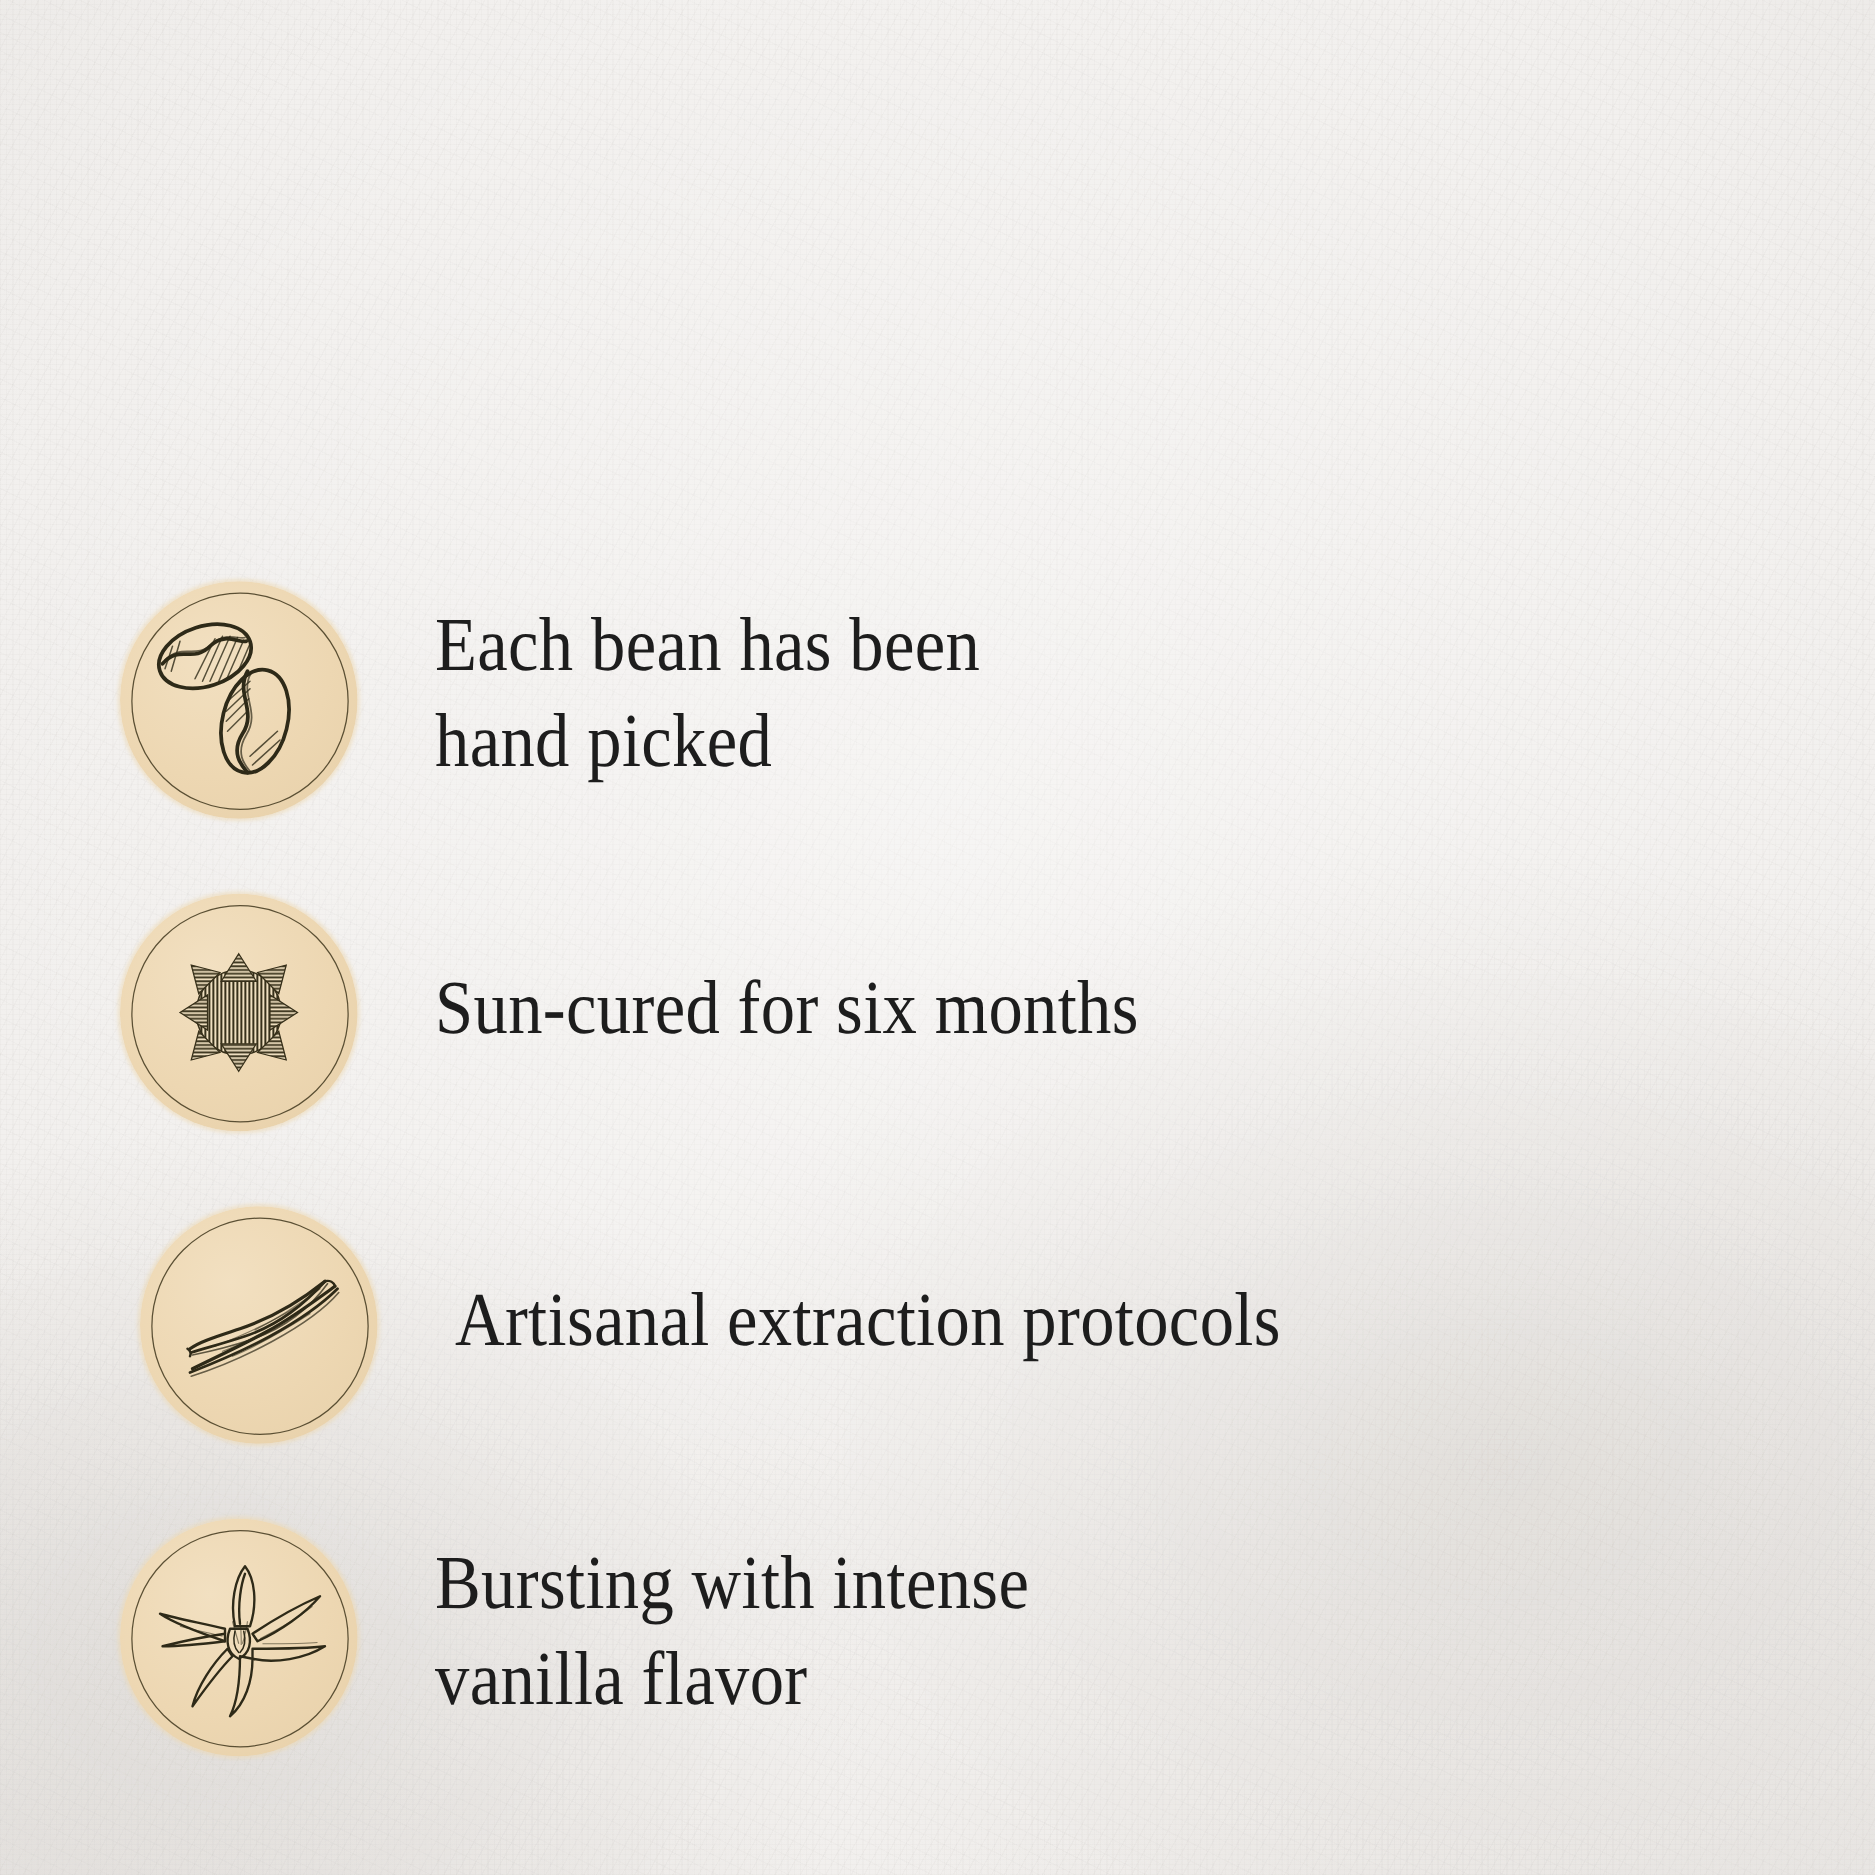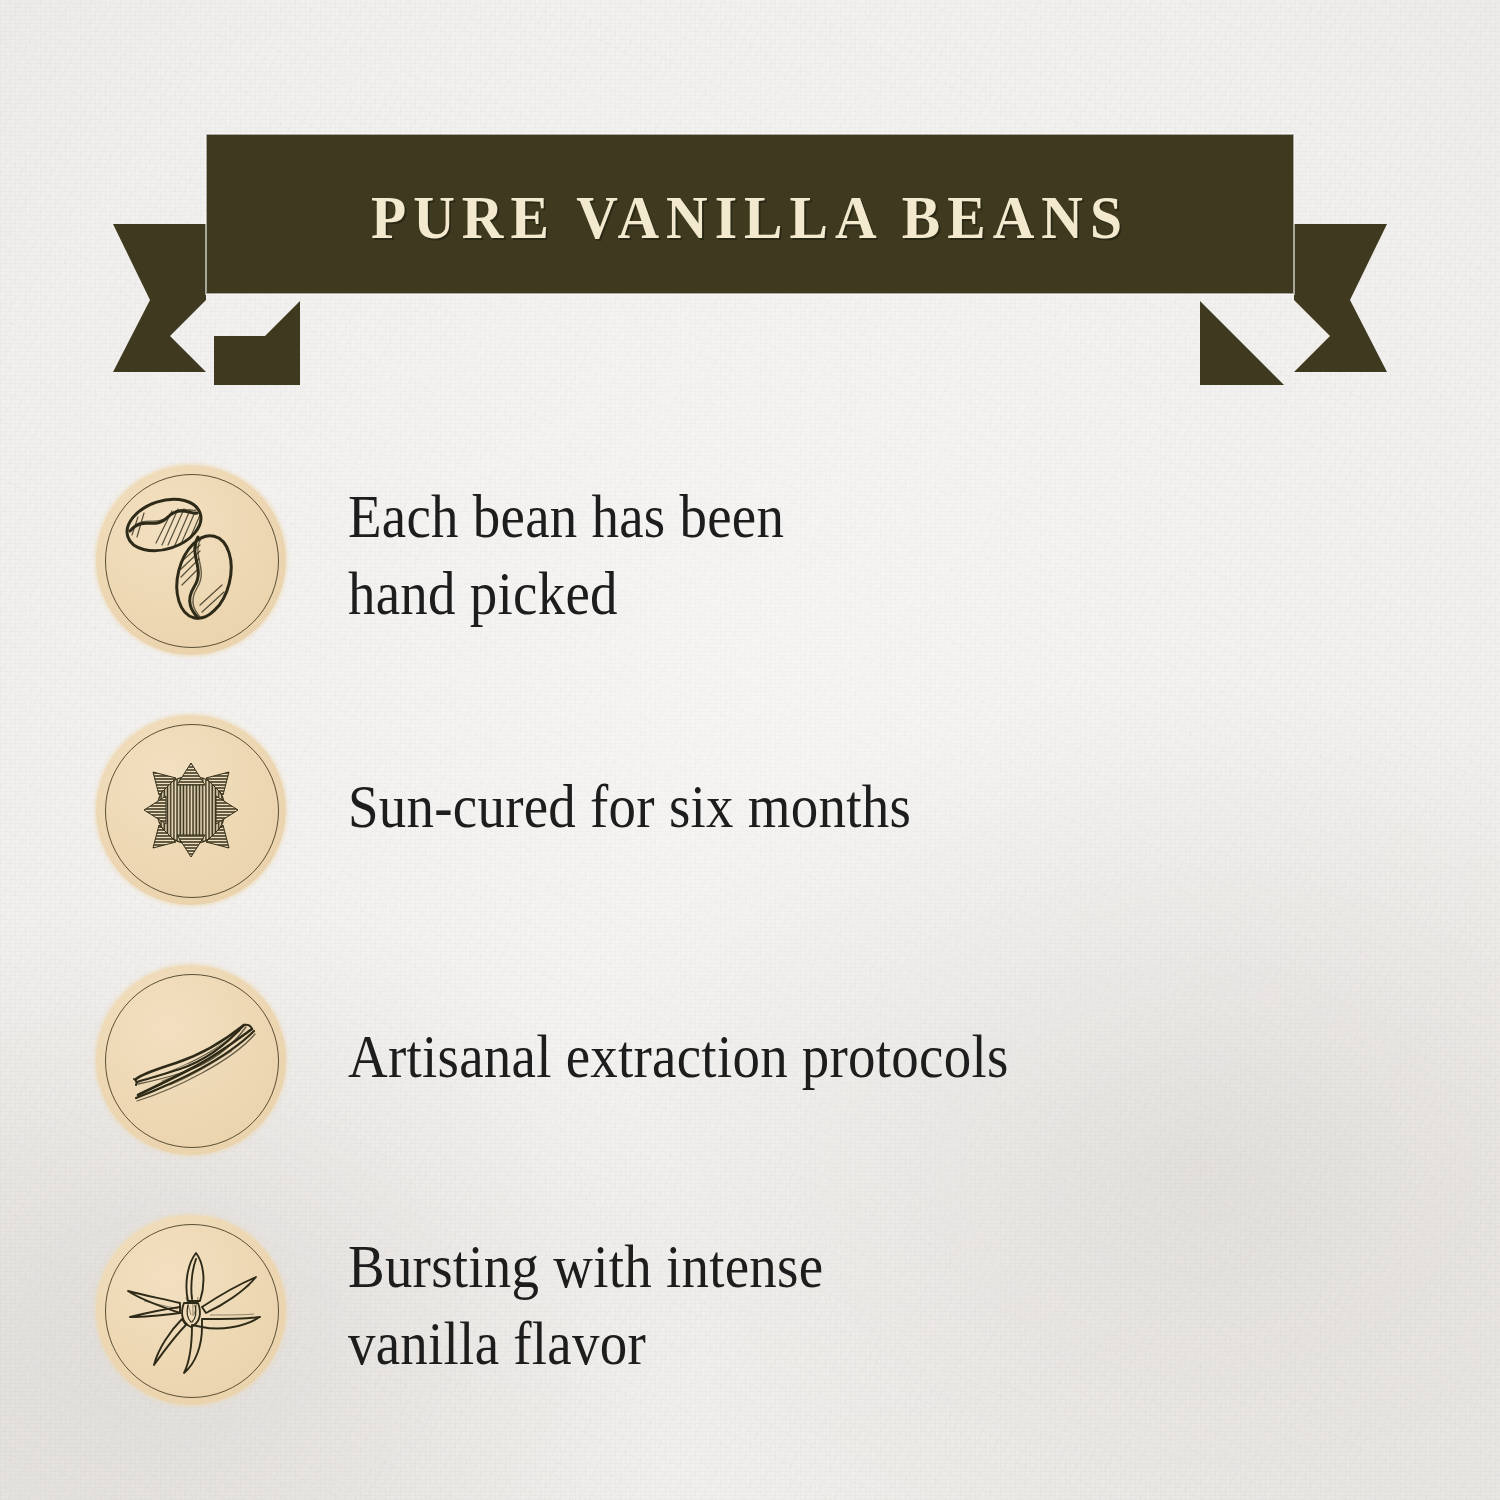--- a/index.html
+++ b/index.html
@@ -141,42 +141,20 @@
   .feature-text .ln { display: block; white-space: nowrap; }
 </style>
 </head>
 <body>
 
 <div id="stage">
 
   <div class="paper-texture"></div>
   <div class="paper-vignette"></div>
 
-  <div id="banner-wrap">
-    <svg id="banner-svg" viewBox="0 0 1500 420" xmlns="http://www.w3.org/2000/svg">
-      <g fill="#3f3a1f">
-
-        <path d="M 113,224 L 206,224 L 206,300 L 170,336 L 206,372 L 113,372 L 150,300 Z"></path>
-
-        <path d="M 214,336 L 300,336 L 300,385 L 214,385 Z
-                 M 214,336 L 300,336 L 300,385 Z"></path>
-        <path d="M 216,385 L 300,301 L 300,385 Z"></path>
-
-        <path d="M 1387,224 L 1294,224 L 1294,300 L 1330,336 L 1294,372 L 1387,372 L 1350,300 Z"></path>
-
-        <path d="M 1284,385 L 1200,301 L 1200,385 Z"></path>
-
-        <rect x="206" y="134" width="1088" height="160"></rect>
-      </g>
-
-      <rect x="206" y="134" width="1088" height="160" fill="none" stroke="#ffffff" stroke-opacity="0.55" stroke-width="2"></rect>
-    </svg>
-
-    <div id="banner-title">PURE VANILLA BEANS</div>
-  </div>
 
   <div id="features">
 
     <div class="feature-row" style="top:460px;">
       <div class="feature-icon">
         <div class="icon-disc"></div>
         <div class="icon-ring"></div>
         <div class="icon-art">
           <svg viewBox="0 0 190 190" xmlns="http://www.w3.org/2000/svg">
             <defs>
@@ -261,21 +239,21 @@
               <polygon points="133,133 110,127 127,110" fill="url(#hatchH)" stroke="#37301a" stroke-width="1"></polygon>
             </g>
           </svg>
         </div>
       </div>
       <div class="feature-text" style="top:58px;">
         <span class="ln">Sun-cured for six months</span>
       </div>
     </div>
 
-    <div class="feature-row" style="top:960px;">
+    <div class="feature-row" style="top:960px;margin-left:16px;">
       <div class="feature-icon">
         <div class="icon-disc"></div>
         <div class="icon-ring"></div>
         <div class="icon-art">
           <svg viewBox="0 0 190 190" xmlns="http://www.w3.org/2000/svg">
             <g fill="none" stroke="#2e2a18" stroke-linecap="round">
 
               <path d="M 148,60 C 128,76 104,90 80,98 C 62,104 48,108 40,114" stroke-width="2.6"></path>
               <path d="M 148,60 C 130,80 108,96 84,104 C 66,110 50,114 41,117" stroke-width="2.2"></path>
               <path d="M 150,62 C 134,84 112,99 88,107 C 70,113 52,117 42,119" stroke-width="1.3" stroke-opacity="0.75"></path>

